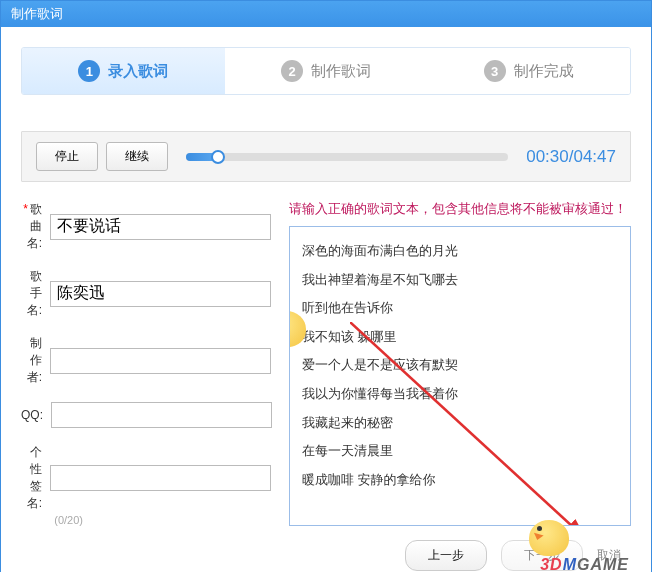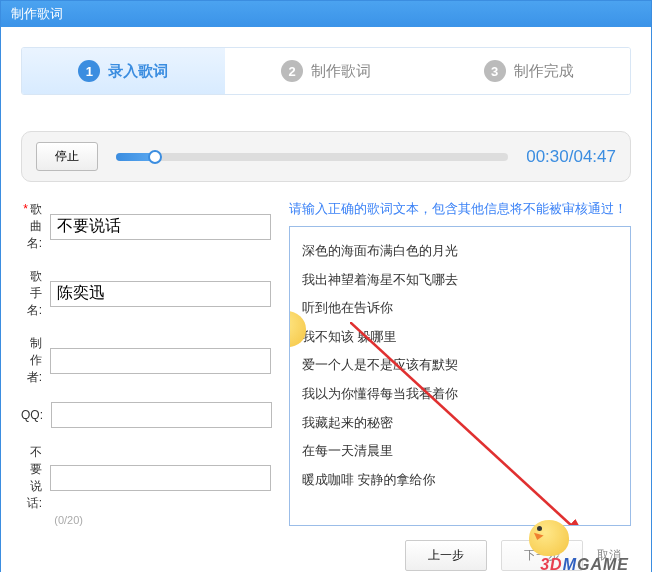--- a/index.html
+++ b/index.html
@@ -9,57 +9,57 @@
     .titlebar { background: linear-gradient(to bottom, #4ba3f0, #3b93e8); color: #fff; padding: 4px 10px; font-size: 13px; }
     
     .content { padding: 20px 20px 10px 20px; background: #fff; }
     
     .steps { display: flex; border: 1px solid #d8e6f5; border-radius: 3px; overflow: hidden; margin-bottom: 20px; }
     .step { flex: 1; padding: 12px 0; text-align: center; font-size: 15px; color: #888; background: #fff; display: flex; align-items: center; justify-content: center; gap: 8px; }
     .step.active { background: linear-gradient(to bottom, #eaf4ff, #d8ebff); color: #3b8de0; font-weight: bold; }
     .step-num { display: inline-flex; align-items: center; justify-content: center; width: 22px; height: 22px; border-radius: 50%; background: #bbb; color: #fff; font-size: 13px; font-weight: bold; }
     .step.active .step-num { background: #3b8de0; }
     
-    .player { background: #f4f4f4; border: 1px solid #ddd; border-radius: 10px; padding: 10px 14px; display: flex; align-items: center; gap: 8px; margin-bottom: 18px; margin-top: 36px; }
+    .player { background: #f4f4f4; border: 1px solid #ddd; border-radius: 1px; padding: 10px 14px; display: flex; align-items: center; gap: 8px; margin-bottom: 18px; margin-top: 36px; }
     .player button { background: linear-gradient(to bottom, #fff, #eee); border: 1px solid #bbb; border-radius: 3px; padding: 5px 18px; font-size: 12px; cursor: pointer; font-family: inherit; }
     .track { flex: 1; height: 8px; background: #ddd; border-radius: 4px; position: relative; margin: 0 10px; }
     .track-fill { position: absolute; left: 0; top: 0; height: 100%; width: 10%; background: linear-gradient(to right, #3b8de0, #5ba8f0); border-radius: 4px; }
     .track-thumb { position: absolute; left: 10%; top: 50%; transform: translate(-50%, -50%); width: 14px; height: 14px; border-radius: 50%; background: #fff; border: 2px solid #3b8de0; }
     .time { color: #3b8de0; font-size: 17px; white-space: nowrap; }
     
     .main-area { display: flex; gap: 18px; align-items: flex-end; }
     
     .form-col { width: 250px; }
     .field-row { display: flex; align-items: center; margin-bottom: 16px; }
     .field-label { width: 70px; text-align: right; color: #333; padding-right: 8px; }
     .field-label .req { color: red; margin-right: 2px; }
     .field-input { flex: 1; border: 1px solid #bbb; padding: 4px 6px; font-size: 16px; font-family: inherit; height: 26px; }
     .check-btn-row { display: flex; justify-content: center; margin-bottom: 16px; }
     .check-btn { background: linear-gradient(to bottom, #fff, #eee); border: 1px solid #bbb; border-radius: 3px; padding: 5px 14px; font-size: 12px; cursor: pointer; font-family: inherit; }
     .count-hint { text-align: right; color: #aaa; font-size: 11px; width: 70px; padding-right: 8px; }
     
     .lyrics-col { flex: 1; position: relative; }
-    .hint-text { color: #3b82f6; margin-bottom: 8px; font-size: 13px; }
+    .hint-text { color: #be185d; margin-bottom: 8px; font-size: 13px; }
     .lyrics-box { border: 1px solid #9bbde8; padding: 10px 12px; height: 300px; overflow-y: auto; position: relative; }
     .lyrics-box::-webkit-scrollbar { width: 14px; }
     .lyrics-box::-webkit-scrollbar-track { background: #f0f0f0; }
     .lyrics-box::-webkit-scrollbar-thumb { background: #c0c0c0; border: 1px solid #aaa; }
     .lyric-line { color: #333; font-size: 13px; line-height: 2.2; }
     
     .chick { position: absolute; width: 52px; height: 46px; pointer-events: none; }
     .chick-body { position: absolute; width: 40px; height: 36px; background: radial-gradient(circle at 40% 35%, #ffe88a, #f5c542); border-radius: 50% 50% 45% 45%; left: 6px; top: 6px; }
     .chick-eye { position: absolute; width: 5px; height: 5px; background: #333; border-radius: 50%; top: 12px; left: 14px; }
     .chick-beak { position: absolute; width: 0; height: 0; border-left: 5px solid transparent; border-right: 5px solid transparent; border-top: 6px solid #f08030; top: 20px; left: 10px; transform: rotate(15deg); }
     .chick1 { left: -30px; top: 78px; z-index: 5; }
     .chick2 { right: 56px; bottom: -34px; z-index: 5; }
     
     .arrow-svg { position: absolute; left: 60px; top: 95px; pointer-events: none; z-index: 4; }
     
     .footer-btns { display: flex; justify-content: flex-end; gap: 14px; margin-top: 14px; padding-right: 10px; align-items: center; }
-    .footer-btns button { background: linear-gradient(to bottom, #fff, #f0f0f0); border: 1px solid #ccc; border-radius: 2px; padding: 6px 22px; font-size: 12px; cursor: pointer; font-family: inherit; }
+    .footer-btns button { background: linear-gradient(to bottom, #fff, #f0f0f0); border: 1px solid #ccc; border-radius: 12px; padding: 6px 22px; font-size: 12px; cursor: pointer; font-family: inherit; }
     .footer-btns button.primary { border-color: #bbb; }
     .footer-btns button.faded { opacity: 0.5; }
     .cancel-link { color: #888; cursor: pointer; font-size: 12px; }
     
     .watermark { position: absolute; right: 2px; bottom: -48px; font-size: 16px; font-weight: bold; font-style: italic; letter-spacing: 1px; z-index: 6; pointer-events: none; }
     .wm-3 { color: #e84050; }
     .wm-d { color: #e84050; }
     .wm-m { color: #3060c0; }
     .wm-g { color: #666; }
   </style>
@@ -81,20 +81,21 @@
         <span>制作歌词</span>
       </div>
       <div class="step">
         <span class="step-num">3</span>
         <span>制作完成</span>
       </div>
     </div>
 
     <div class="player">
       <button>停止</button>
+      <button>继续</button>
       <div class="track">
         <div class="track-fill"></div>
         <div class="track-thumb"></div>
       </div>
       <span class="time">00:30/04:47</span>
     </div>
 
     <div class="main-area">
 
       <div class="form-col">
@@ -108,21 +109,21 @@
         </div>
         <div class="field-row">
           <div class="field-label">制作者:</div>
           <input class="field-input" value="" style="">
         </div>
         <div class="field-row">
           <div class="field-label">QQ:</div>
           <input class="field-input" value="" style="">
         </div>
         <div class="field-row" style="margin-bottom:2px;">
-          <div class="field-label">不要说话:</div>
+          <div class="field-label">个性签名:</div>
           <input class="field-input" value="" style="">
         </div>
         <div>
           <div class="count-hint">(0/20)</div>
         </div>
       </div>
 
       <div class="lyrics-col">
         <div class="hint-text">请输入正确的歌词文本，包含其他信息将不能被审核通过！</div>
         <div class="lyrics-box">

